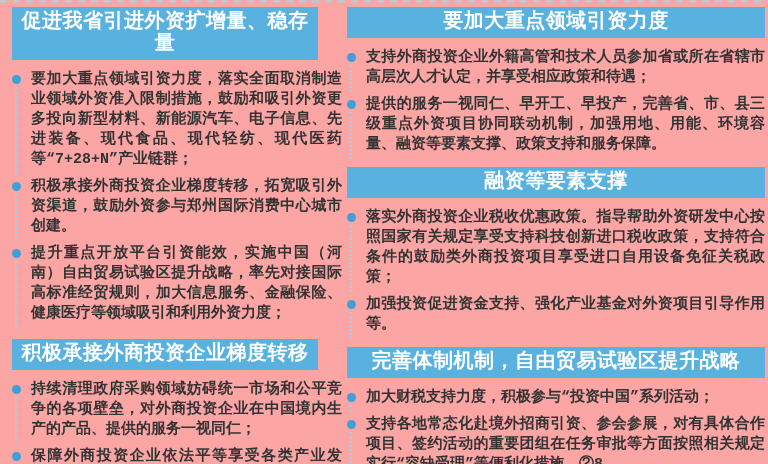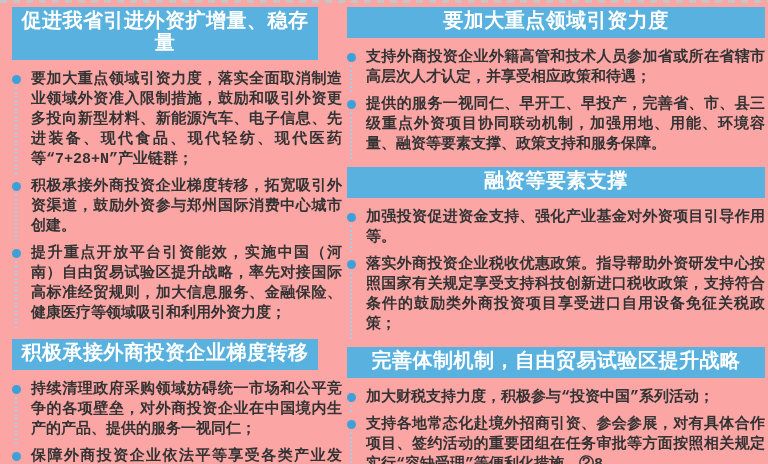--- a/index.html
+++ b/index.html
@@ -98,22 +98,22 @@
     <div class="sec-title banner">要加大重点领域引资力度</div>
     <ul class="bullets">
             <li class="bullet"><span class="dot"></span><span class="rail"></span><span>支持外商投资企业外籍高管和技术人员参加省或所在省辖市高层次人才认定，并享受相应政策和待遇；</span></li>
             <li class="bullet"><span class="dot"></span><span class="rail"></span><span>提供的服务一视同仁、早开工、早投产，完善省、市、县三级重点外资项目协同联动机制，加强用地、用能、环境容量、融资等要素支撑、政策支持和服务保障。</span></li>
           </ul>
   </div>
 
   <div class="sec">
     <div class="sec-title banner">融资等要素支撑</div>
     <ul class="bullets">
+            <li class="bullet"><span class="dot"></span><span class="rail"></span><span>落实外商投资企业税收优惠政策。指导帮助外资研发中心按照国家有关规定享受支持科技创新进口税收政策，支持符合条件的鼓励类外商投资项目享受进口自用设备免征关税政策；</span></li>
             <li class="bullet"><span class="dot"></span><span class="rail"></span><span>加强投资促进资金支持、强化产业基金对外资项目引导作用等。</span></li>
-            <li class="bullet"><span class="dot"></span><span class="rail"></span><span>落实外商投资企业税收优惠政策。指导帮助外资研发中心按照国家有关规定享受支持科技创新进口税收政策，支持符合条件的鼓励类外商投资项目享受进口自用设备免征关税政策；</span></li>
           </ul>
   </div>
 
   <div class="sec">
     <div class="sec-title banner">完善体制机制，自由贸易试验区提升战略</div>
     <ul class="bullets">
             <li class="bullet"><span class="dot"></span><span class="rail"></span><span>加大财税支持力度，积极参与“投资中国”系列活动；</span></li>
             <li class="bullet"><span class="dot"></span><span class="rail"></span><span>支持各地常态化赴境外招商引资、参会参展，对有具体合作项目、签约活动的重要团组在任务审批等方面按照相关规定实行“容缺受理”等便利化措施。②8</span></li>
           </ul>
   </div>

